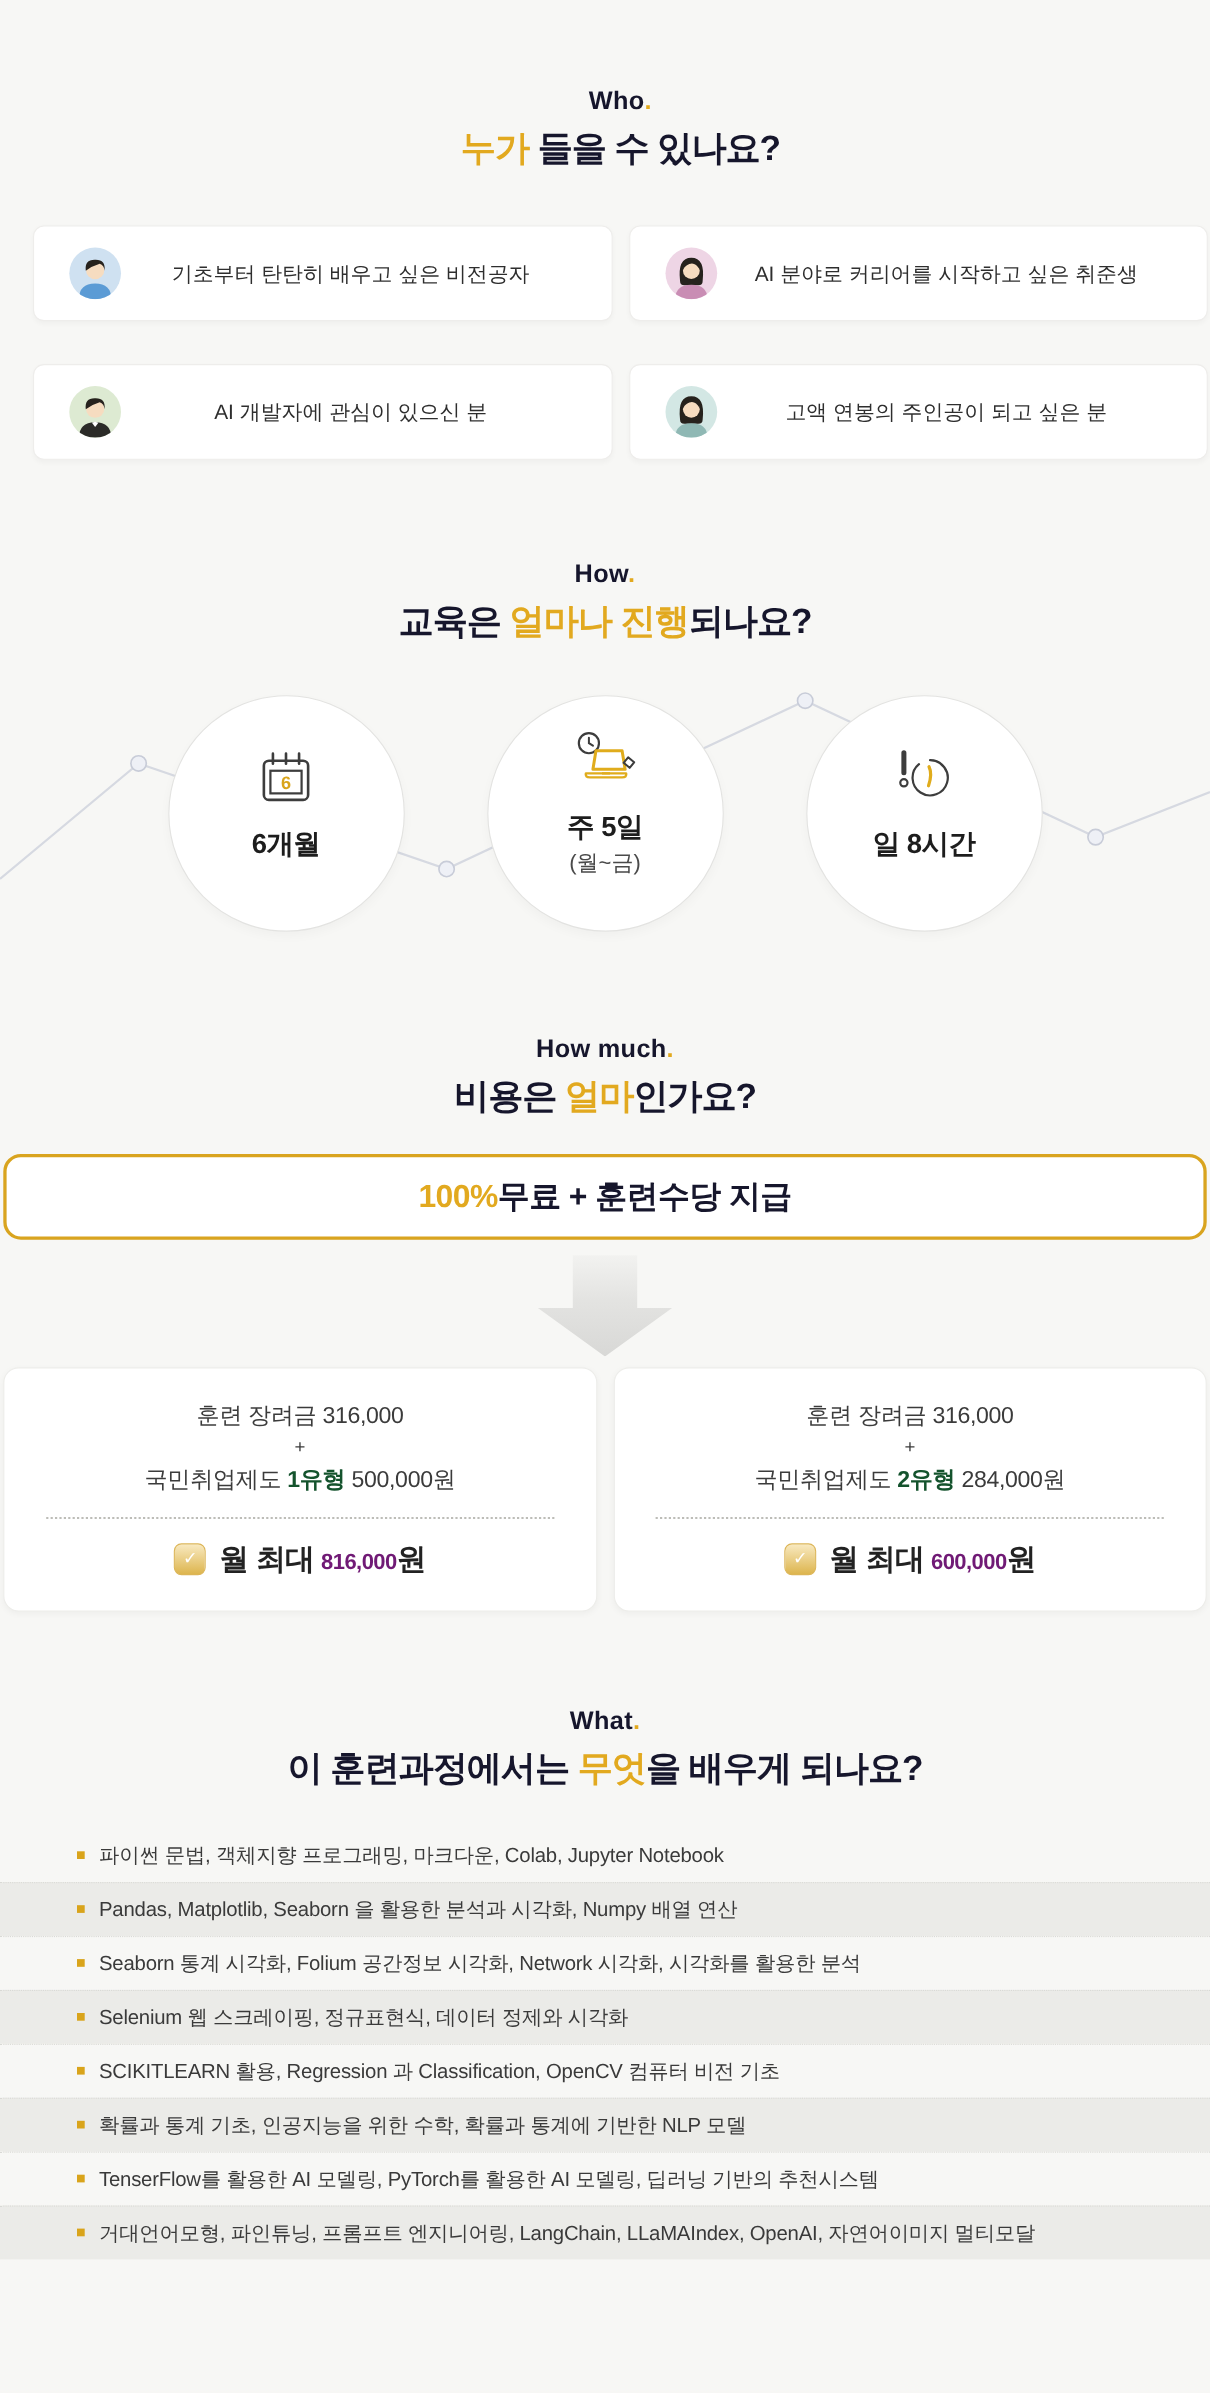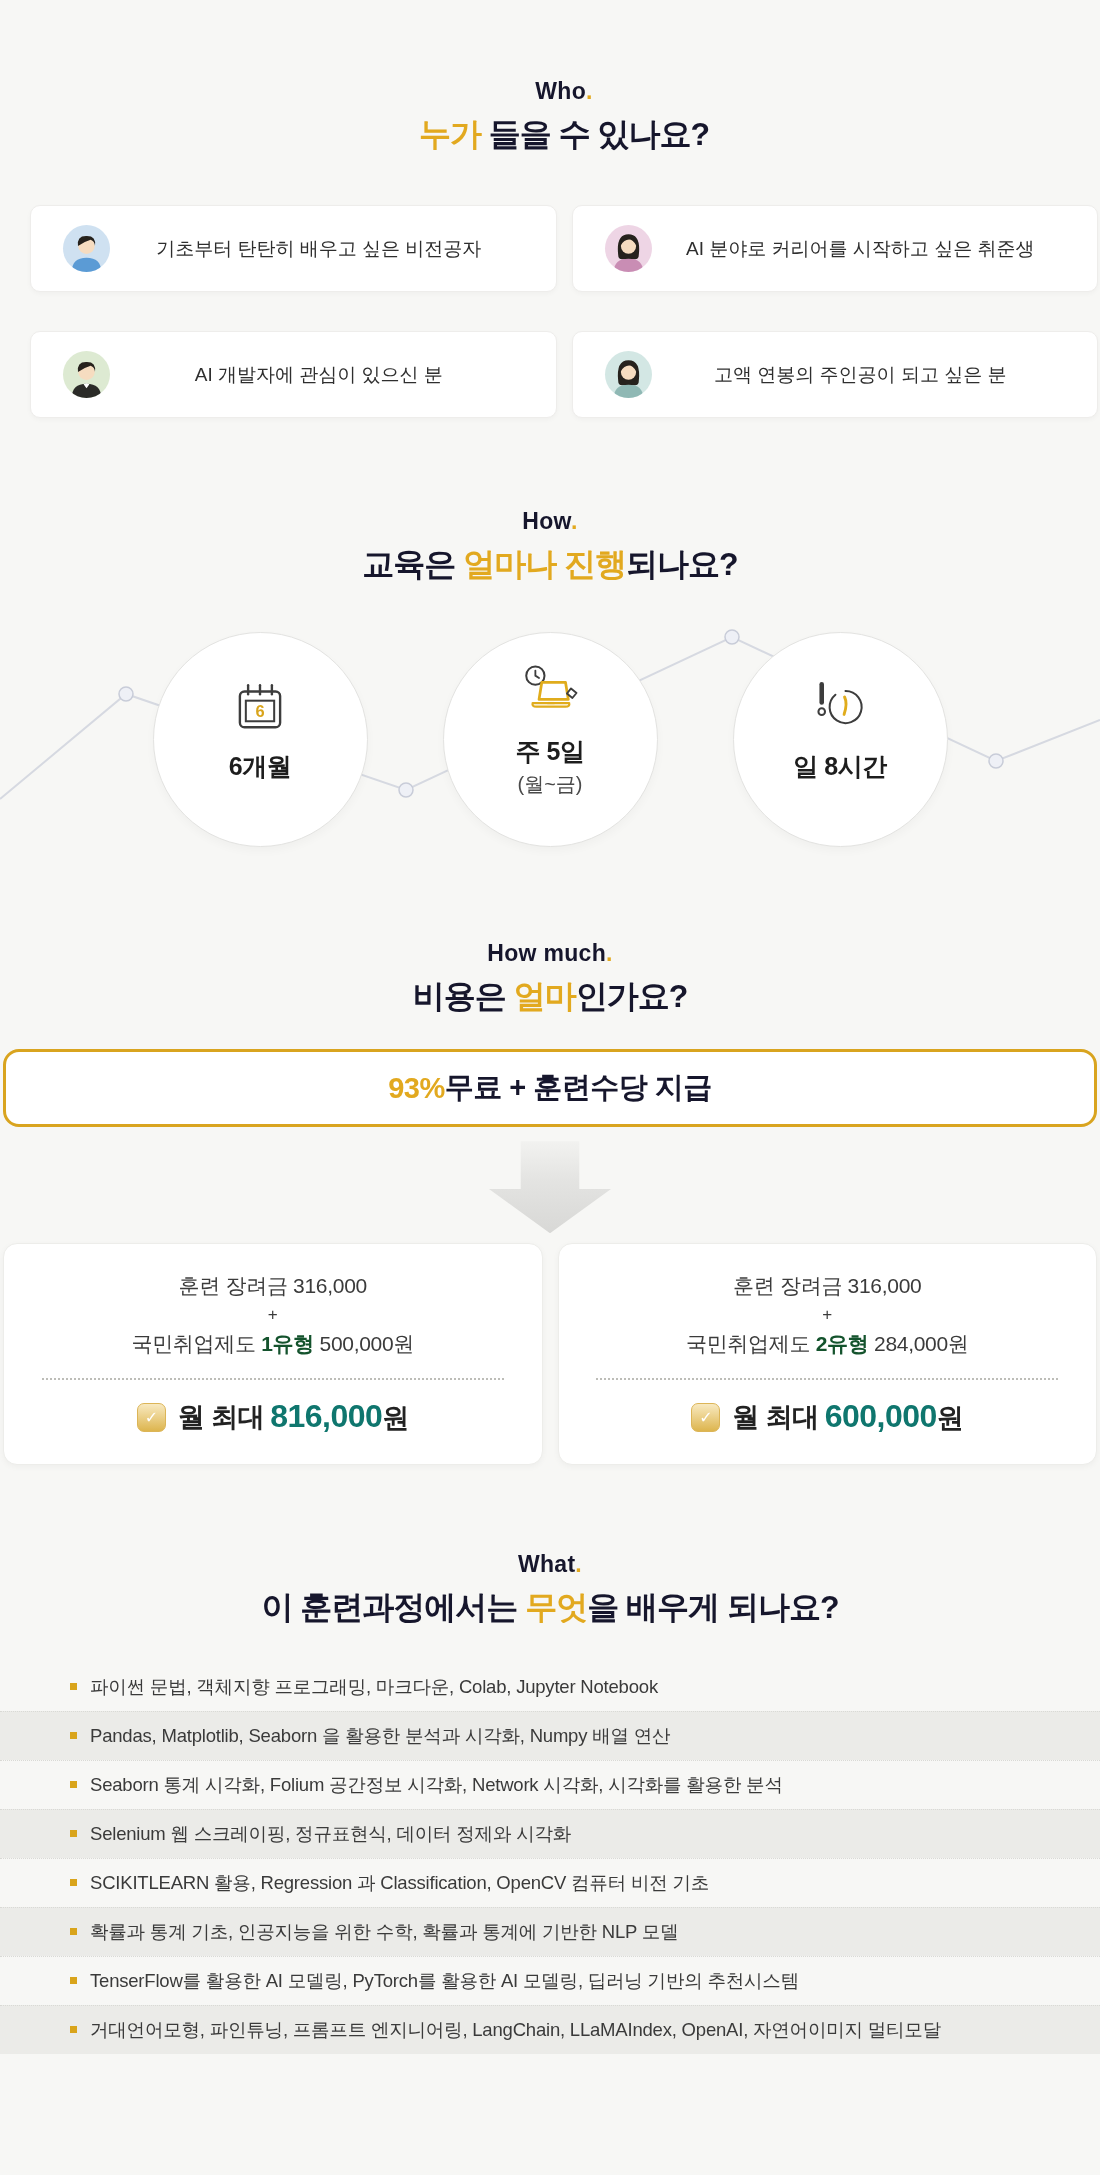--- a/index.html
+++ b/index.html
@@ -58,21 +58,21 @@
   .money-line{font-size:21px;color:#3b3b3b;letter-spacing:-.3px;}
   .money-plus{font-size:17px;color:#3b3b3b;margin:5px 0;}
   .money-bold{font-weight:800;color:#14532d;margin-top:48px;}
   .dotted-sep{width:86%;border-top:2px dotted #bdbdb8;margin:20px 0 18px;}
   .money-result{display:flex;align-items:center;gap:12px;font-size:27px;font-weight:800;color:#222;letter-spacing:-.5px;}
   .check-icon{
     width:27px;height:27px;border-radius:7px;border:1px solid #dcb557;
     background:linear-gradient(#f8e9c0,#ddb54e);color:#fff;font-size:16px;font-weight:800;
     display:flex;align-items:center;justify-content:center;
   }
-  .money-value{color:#0f766e;font-size:32px;}
+  .money-value{color:#701a75;font-size:20px;}
 
   
   .what{margin-top:86px;}
   .learn-list{margin-top:36px;text-align:right;}
   .learn-row{
     height:48px;display:flex;align-items:center;padding-left:70px;
     border-top:1px dotted #d9d9d5;font-size:18.5px;color:#3a3a3a;letter-spacing:-.2px;
   }
   .learn-row:first-child{border-top:none;}
   .learn-row:nth-child(even){background:#ebebe8;}
@@ -189,21 +189,21 @@
 
     </div>
   </div>
 </section>
 
 <section class="section howmuch">
   <div class="eyebrow"><span>How much</span><span class="gold">.</span></div>
   <h2 class="title"><span>비용은 </span><span class="gold">얼마</span><span>인가요?</span></h2>
 
   <div class="banner">
-    <span class="gold">93%</span>
+    <span class="gold">100%</span>
       <span> 무료 + 훈련수당 지급</span>
   </div>
 
   <div class="down-arrow"></div>
 
   <div class="money-grid">
 
     <div class="money-card">
       <div class="money-line">훈련 장려금 316,000</div>
       <div class="money-plus">+</div>

